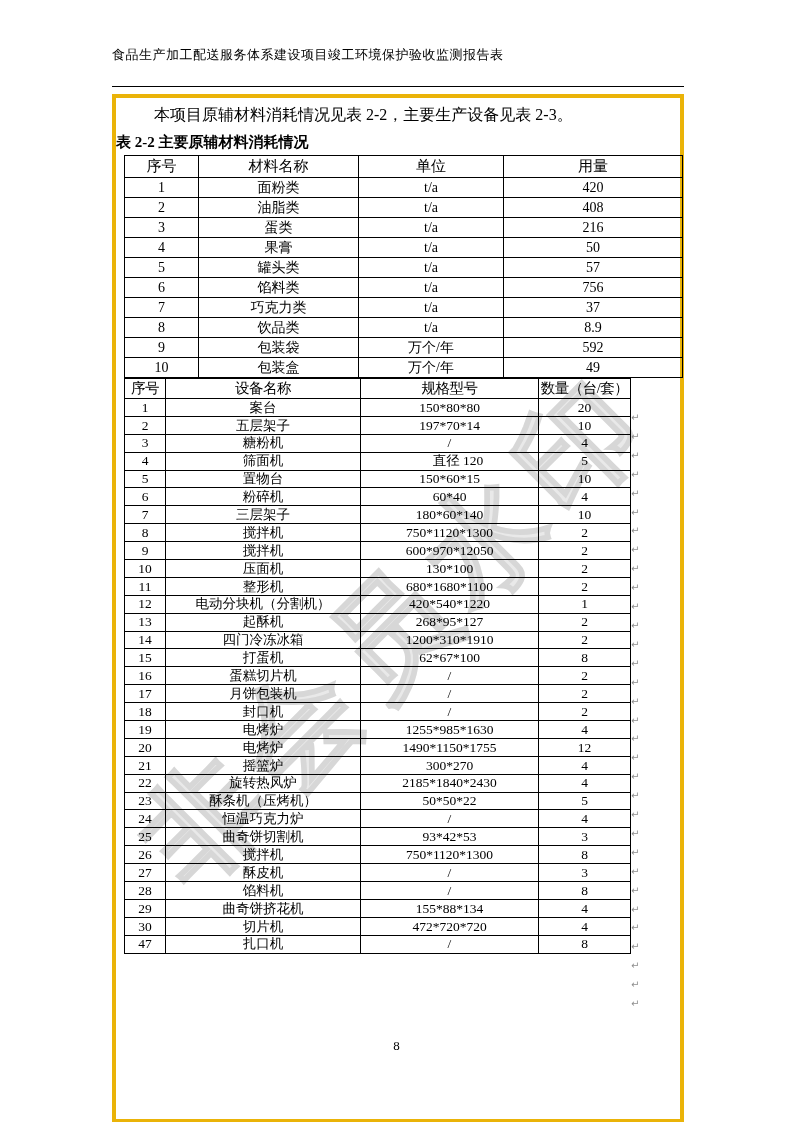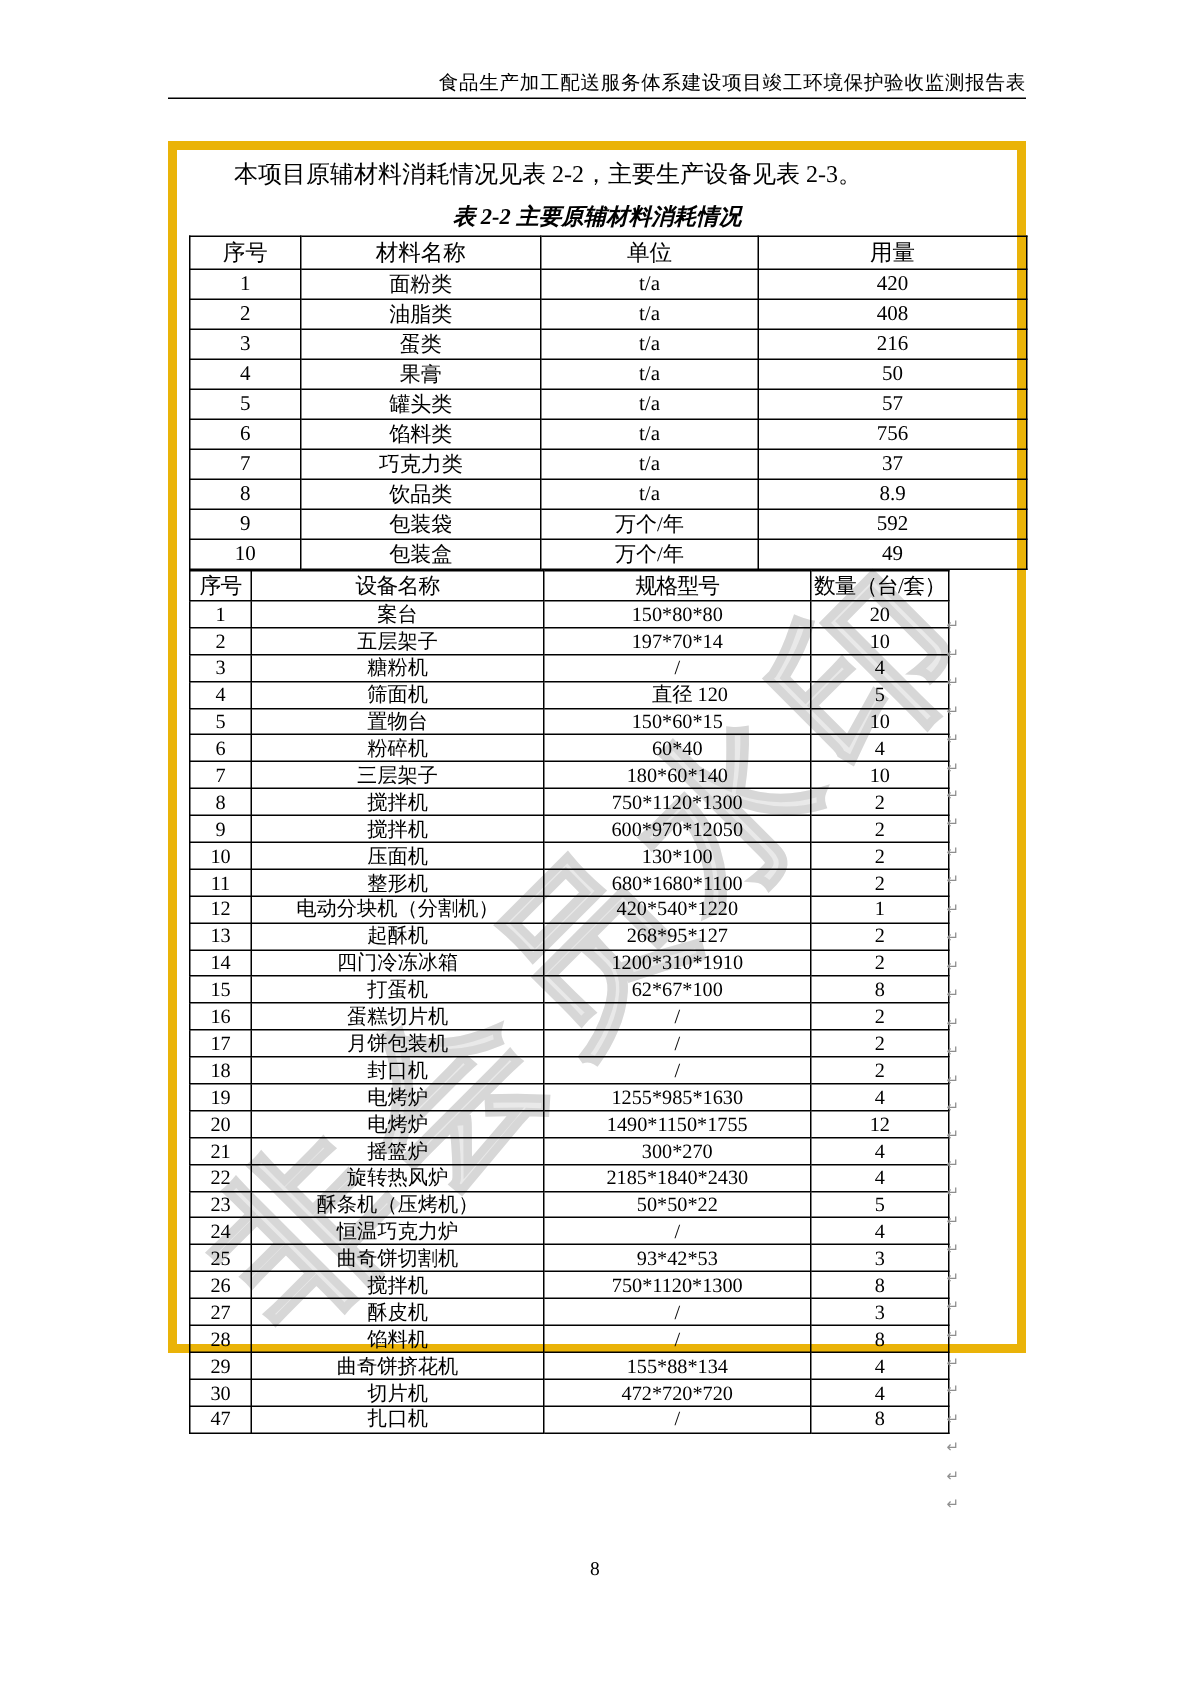--- a/index.html
+++ b/index.html
@@ -23,46 +23,45 @@
     white-space:nowrap;
     color:#e9e9e9;
     -webkit-text-stroke:2px #d7d7d7;
     z-index:0;
     user-select:none;
   }
   
   .doc-header {
     position:absolute;
     top:46px; left:112px; width:572px;
-    text-align:right;
+    text-align:left;
     font-size:13px;
     letter-spacing:0.5px;
-    padding-bottom:1px;
+    padding-bottom:22px;
     border-bottom:1px solid #000;
     z-index:2;
   }
   
   .content-box {
     position:absolute;
     top:94px; left:112px;
-    width:572px; height:808px;
-    border:6px solid #eab308;
+    width:572px; height:1029px;
+    border:4px solid #eab308;
     z-index:1;
   }
   .intro {
     margin:6px 6px 0 6px;
     text-indent:32px;
     font-size:16px;
     line-height:22px;
   }
   .tbl-title {
-    text-align:center;
+    text-align:left;
     font-weight:bold;
     font-size:15px;
-    font-style:italic;
   }
   .tbl-title.t22 { margin-top:7px; margin-bottom:3px; }
   .tbl-title.t23 { margin-top:9px; margin-bottom:2px; }
   table {
     border-collapse:collapse;
     table-layout:fixed;
     margin-left:8px;
     border-radius:20px;
   }
   th, td {

